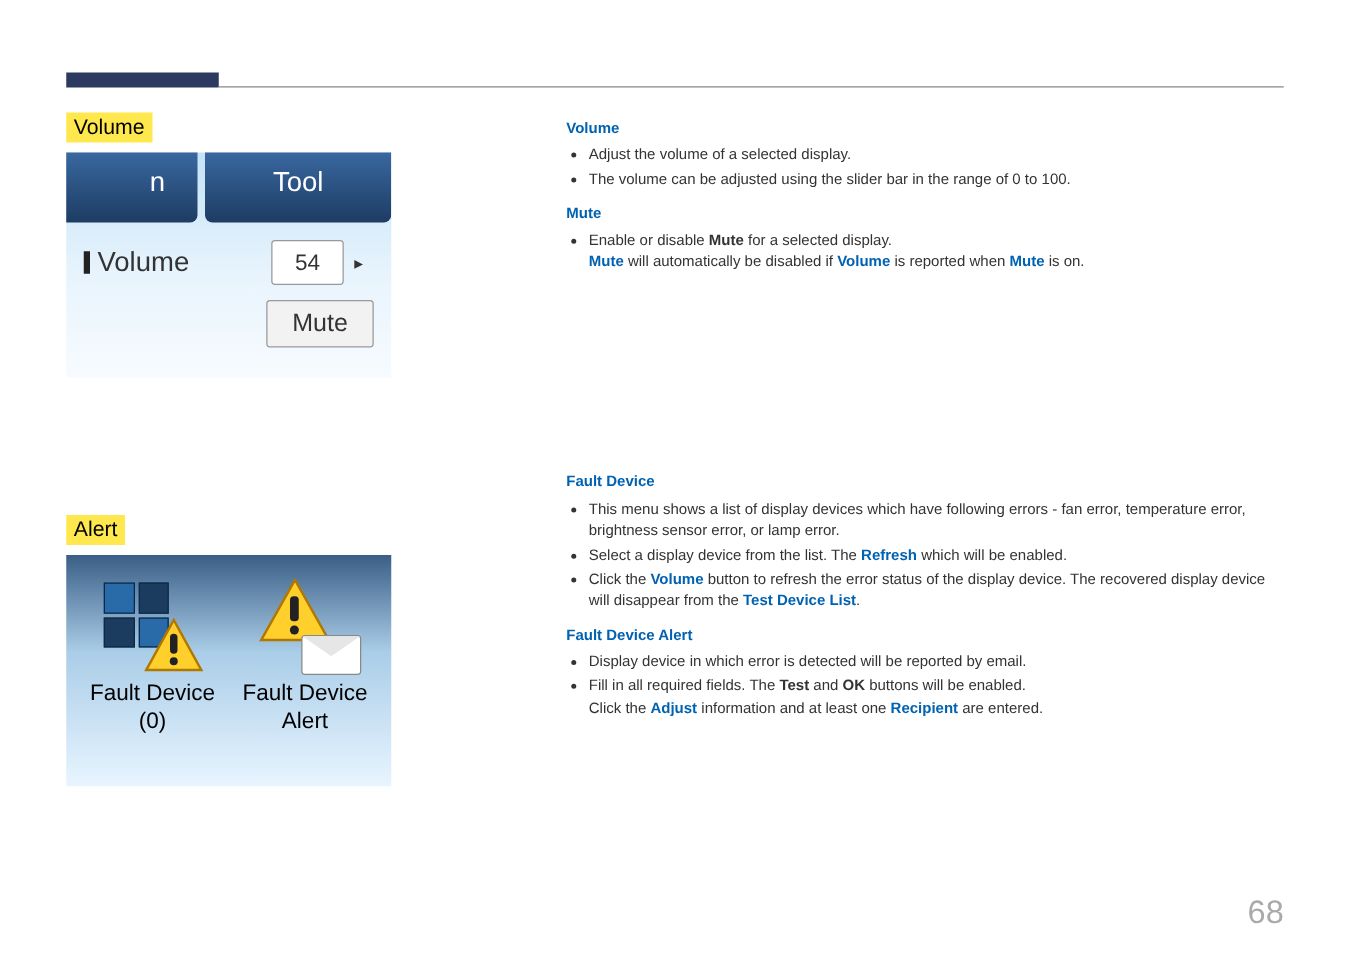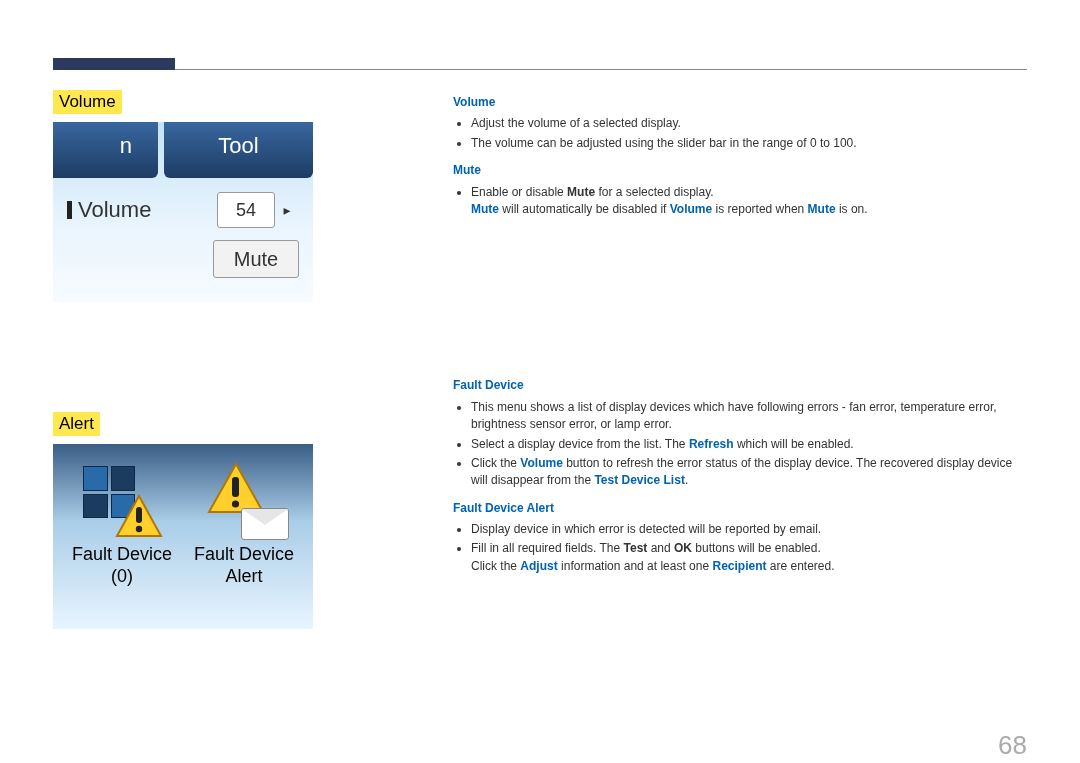--- a/index.html
+++ b/index.html
@@ -179,21 +179,21 @@
   
   .dash-note { color:#888; }
   .sub-head { color:#0062b1; font-weight:bold; margin: 4px 0; font-size:12px; }
   ul.bullets { margin: 2px 0 10px 0; padding-left: 18px; }
   ul.bullets li { margin: 2px 0; }
   .kw-bold { font-weight:bold; }
   .kw-blue { color:#0062b1; font-weight:bold; }
 
   .page-number {
     position:absolute;
-    bottom: 2px;
+    bottom: 18px;
     right: 53px;
     font-size: 26px;
     color: #aaa;
   }
 </style>
 </head>
 <body>
 
 <div class="top-accent"></div>
 <div class="hr-line"></div>

